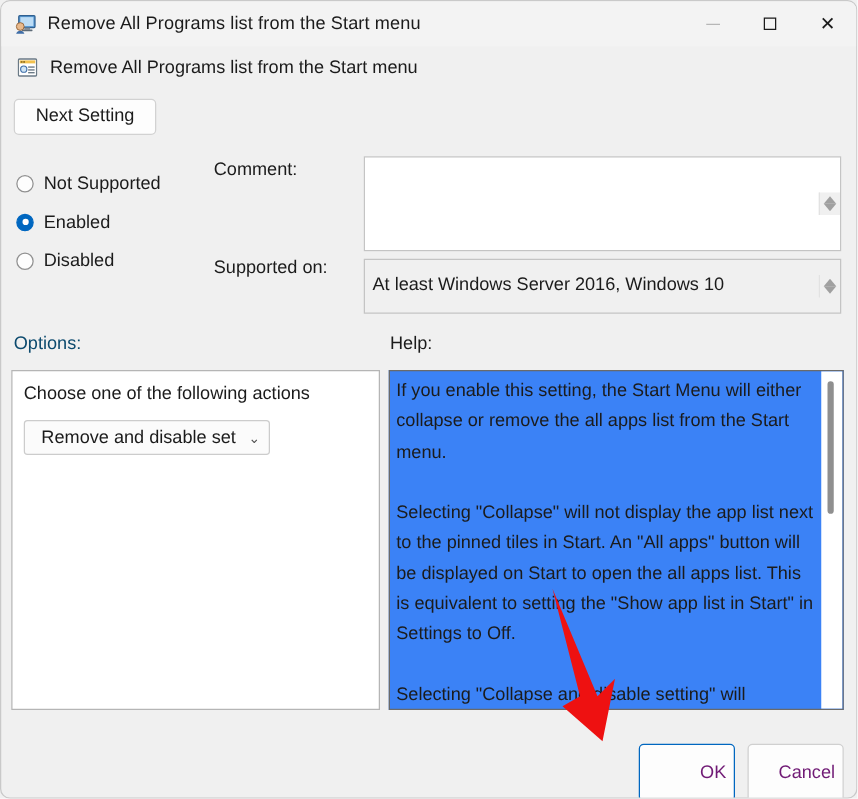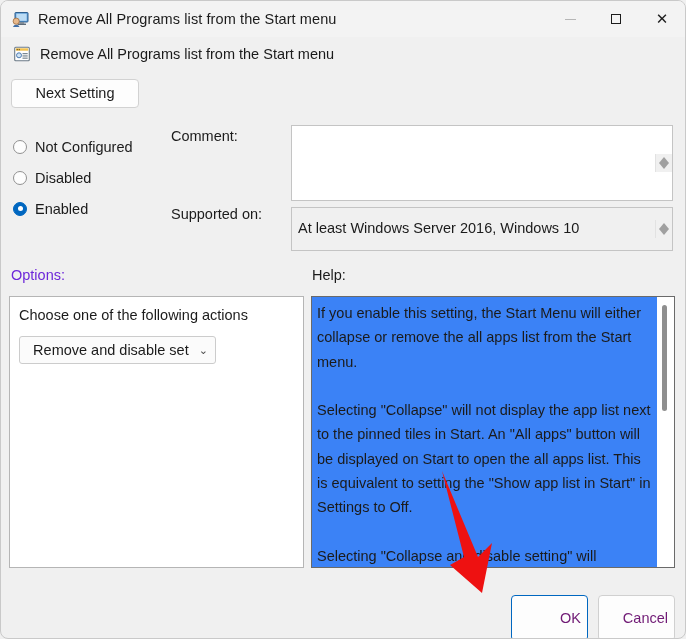--- a/index.html
+++ b/index.html
@@ -122,21 +122,21 @@
     color: #1b1b1b;
     font-family: "Liberation Sans", sans-serif;
     padding: 0 12px;
     height: 29px;
     line-height: 27px;
     box-sizing: border-box;
     white-space: nowrap;
     cursor: default;
   }
   #btn-prev { width: 137px; text-align: center; }
-  #btn-next { width: 128px; text-align: center; }
+  #btn-next { width: 114px; text-align: center; }
 
   
   .radio-group {
     position: absolute;
     left: 12px; top: 130px;
     width: 160px;
   }
   .radio-row {
     display: flex;
     align-items: center;
@@ -222,21 +222,21 @@
   }
   .tri-up, .tri-down {
     width: 0; height: 0;
     border-left: 5px solid transparent;
     border-right: 5px solid transparent;
   }
   .tri-up { border-bottom: 6px solid #a0a0a0; }
   .tri-down { border-top: 6px solid #a0a0a0; }
 
   
-  #label-options { position: absolute; left: 10px; top: 266px; font-size: 14.5px; color:#6d28d9; }
+  #label-options { position: absolute; left: 10px; top: 266px; font-size: 14.5px; color:#0c4a6e; }
   #label-help { position: absolute; left: 311px; top: 266px; font-size: 14.5px; color:#1b1b1b;text-align:center; }
 
   
   #options-panel {
     position: absolute;
     left: 8px; top: 295px;
     width: 295px; height: 272px;
     background: #ffffff;
     border: 1px solid #b5b5b5;
     box-sizing: border-box;
@@ -394,29 +394,29 @@
       <div class="policy-title">Remove All Programs list from the Start menu</div>
     </div>
 
     <div class="navbtns">
       <button class="btn" id="btn-next">Next Setting</button>
     </div>
 
     <div class="radio-group">
       <div class="radio-row">
         <span class="radio-mark"></span>
-        <span class="radio-label">Not Configured</span>
+        <span class="radio-label">Not Supported</span>
+      </div>
+      <div class="radio-row">
+        <span class="radio-mark checked"></span>
+        <span class="radio-label">Enabled</span>
       </div>
       <div class="radio-row">
         <span class="radio-mark"></span>
         <span class="radio-label">Disabled</span>
-      </div>
-      <div class="radio-row">
-        <span class="radio-mark checked"></span>
-        <span class="radio-label">Enabled</span>
       </div>
     </div>
 
     <div class="field-label" id="label-comment">Comment:</div>
     <div class="textbox" id="comment-box">
       <div class="tb-content"></div>
       <div class="vscroll">
         <span class="tri-up"></span>
         <span class="tri-down"></span>
       </div>

